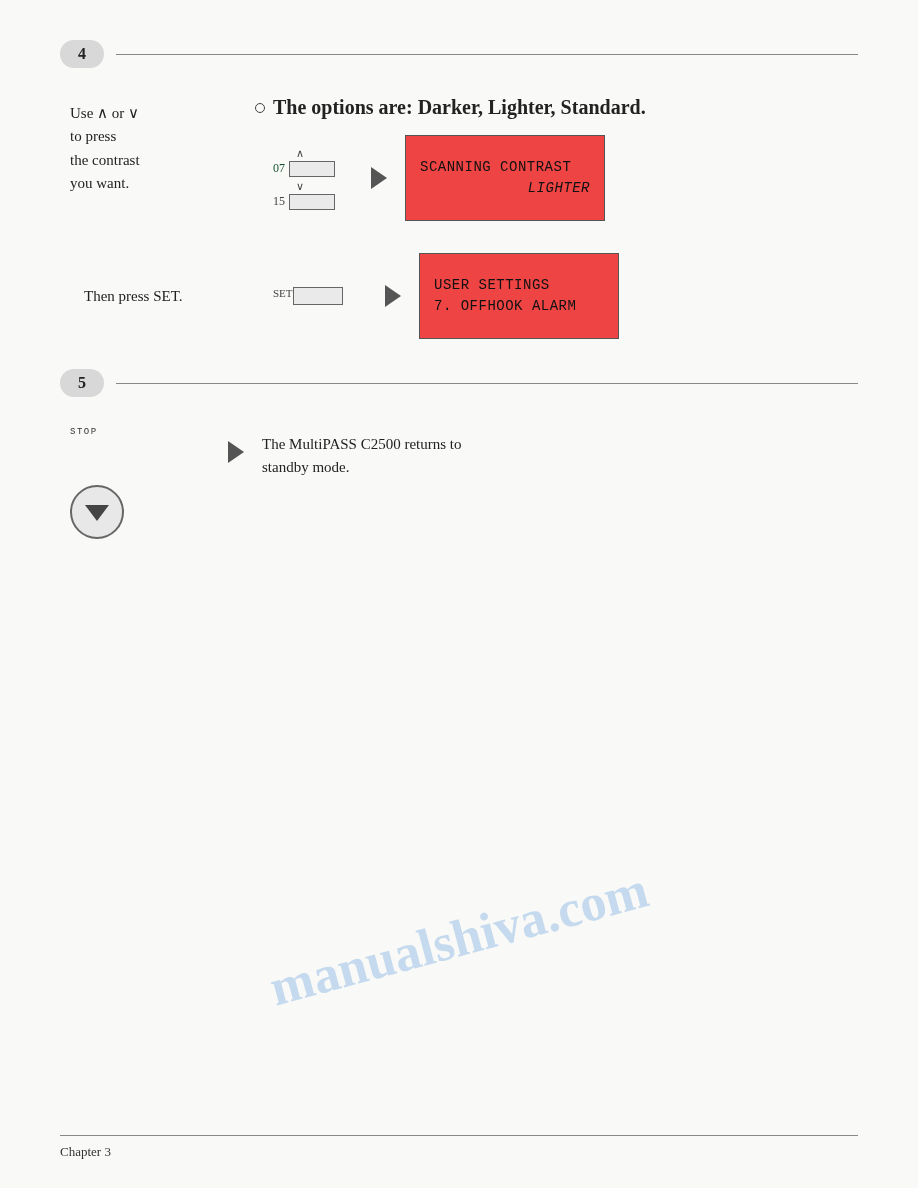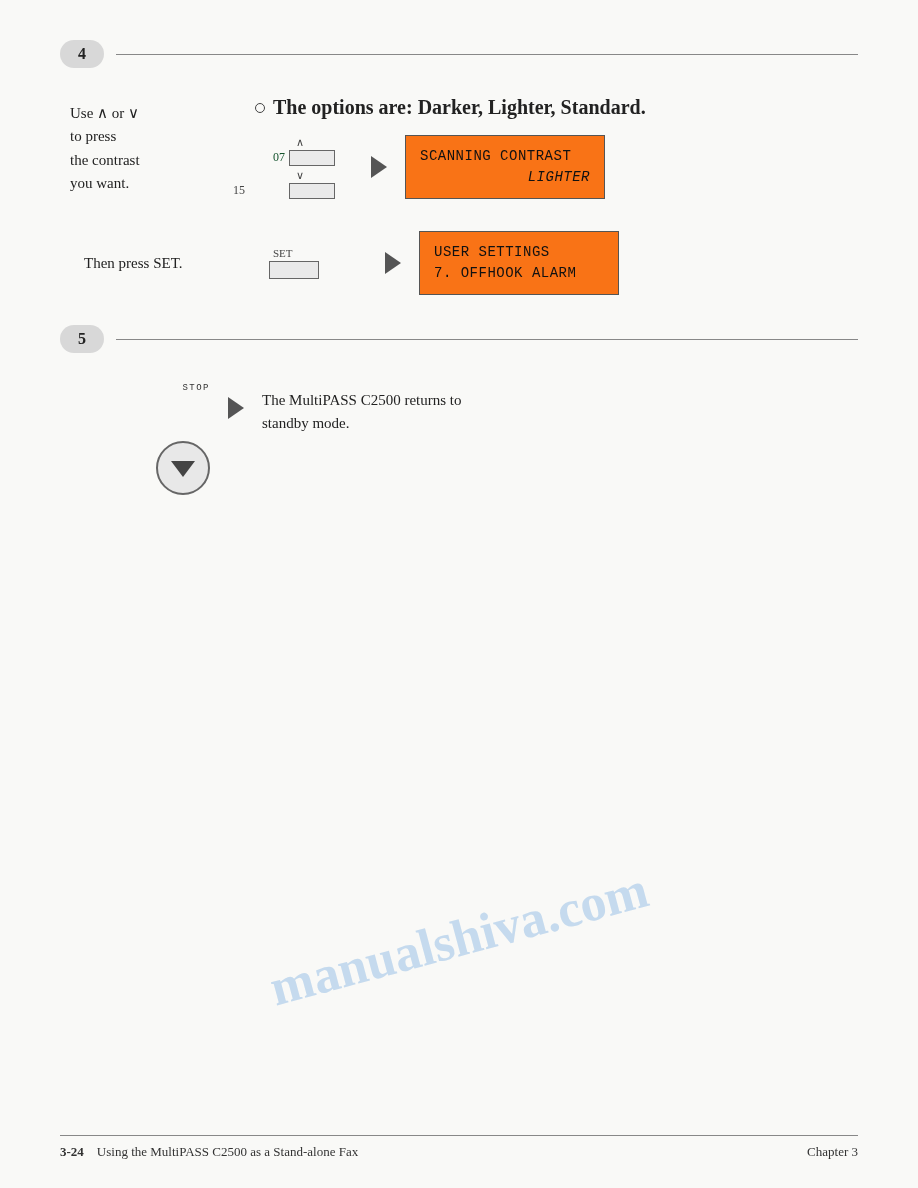--- a/index.html
+++ b/index.html
@@ -64,22 +64,22 @@
       height: 0;
       border-top: 11px solid transparent;
       border-bottom: 11px solid transparent;
       border-left: 16px solid #555;
       margin: 0 18px;
       flex-shrink: 0;
     }
 
     .display-box {
       border: 1.5px solid #555;
-      background: #f97316;
-      padding: 10px 14px;
+      background: #ef4444;
+      padding: 21px 14px;
       min-width: 200px;
       display: inline-block;
     }
 
     .display-box p {
       font-size: 14px;
       font-family: 'Courier New', monospace;
       color: #111;
       letter-spacing: 0.5px;
       line-height: 1.5;
@@ -184,21 +184,21 @@
 
           <div style="text-align:center; font-size:11px; color:#444; width:70px; margin-bottom:1px;">∧</div>
 
           <div style="display:flex; align-items:center; margin-bottom:3px;">
             <span style="font-size:12px; color:#14532d; width:22px; text-align:right; margin-right:4px;">07</span>
             <div style="width:46px; height:16px; border:1.5px solid #666; background:#eaeaea;"></div>
           </div>
 
           <div style="text-align:center; font-size:11px; color:#444; width:70px; margin-bottom:1px;">∨</div>
 
-          <div style="display:flex; align-items:center;gap:40px;">
+          <div style="display:flex; align-items:center;">
             <span style="font-size:12px; color:#444; width:22px; text-align:right; margin-right:4px;">15</span>
             <div style="width:46px; height:16px; border:1.5px solid #666; background:#eaeaea;"></div>
           </div>
         </div>
 
         <div class="triangle-right"></div>
 
         <div class="display-box">
           <p>SCANNING CONTRAST</p>
           <p style="text-align:right;font-style:italic;">LIGHTER</p>
@@ -207,21 +207,21 @@
 
     </div>
   </div>
 
   <div style="display:flex; align-items:center; margin-left:24px; margin-bottom:30px;">
 
     <div style="width:185px; flex-shrink:0;">
       <p style="font-size:15px; color:#222;">Then press SET.</p>
     </div>
 
-    <div style="display:flex; flex-direction:column; align-items:flex-start; margin-right:18px; width:80px;">
+    <div style="display:flex; align-items:flex-start; margin-right:18px; width:80px;">
       <span style="font-size:11px; color:#444; margin-bottom:2px; margin-left:4px;">SET</span>
       <div style="width:50px; height:18px; border:1.5px solid #666; background:#eaeaea;"></div>
     </div>
 
     <div class="triangle-right"></div>
 
     <div class="display-box">
       <p>USER SETTINGS</p>
       <p>7. OFFHOOK ALARM</p>
     </div>
@@ -230,21 +230,21 @@
   <div class="step-header">
     <div class="step-bubble">
       <span>5</span>
     </div>
     <div class="step-line"></div>
   </div>
 
   <div style="display:flex; align-items:flex-start; margin-left:10px; margin-top:16px;">
 
 
-    <div style="width:140px; flex-shrink:0; display:flex; flex-direction:column; align-items:flex-end; padding-top:2px;gap:45px;">
+    <div style="width:140px; flex-shrink:0; display:flex; flex-direction:column; align-items:flex-start; padding-top:2px;gap:45px;">
       <span style="font-size:9px; color:#333; letter-spacing:1.5px; font-family:'Courier New',monospace; margin-bottom:3px;">STOP</span>
       <div class="stop-circle">
         <div class="stop-inner-triangle"></div>
       </div>
     </div>
 
     <div class="triangle-right" style="margin-top:16px;"></div>
 
     <div style="padding-top:8px; flex:1;">
       <p style="font-size:15px; color:#222; line-height:1.5;">
@@ -252,21 +252,16 @@
         <span>standby mode.</span>
       </p>
     </div>
   </div>
 
   <div class="watermark">
     <span>manualshiva.com</span>
   </div>
 
   <div class="footer">
-    <div class="footer-left">
-      <span class="bold-num">3-24</span>
-      &nbsp;&nbsp;
-      <span>Using the MultiPASS C2500 as a Stand-alone Fax</span>
-    </div>
     <div class="footer-right">Chapter 3</div>
   </div>
 
 </div>
 
 </body></html>

